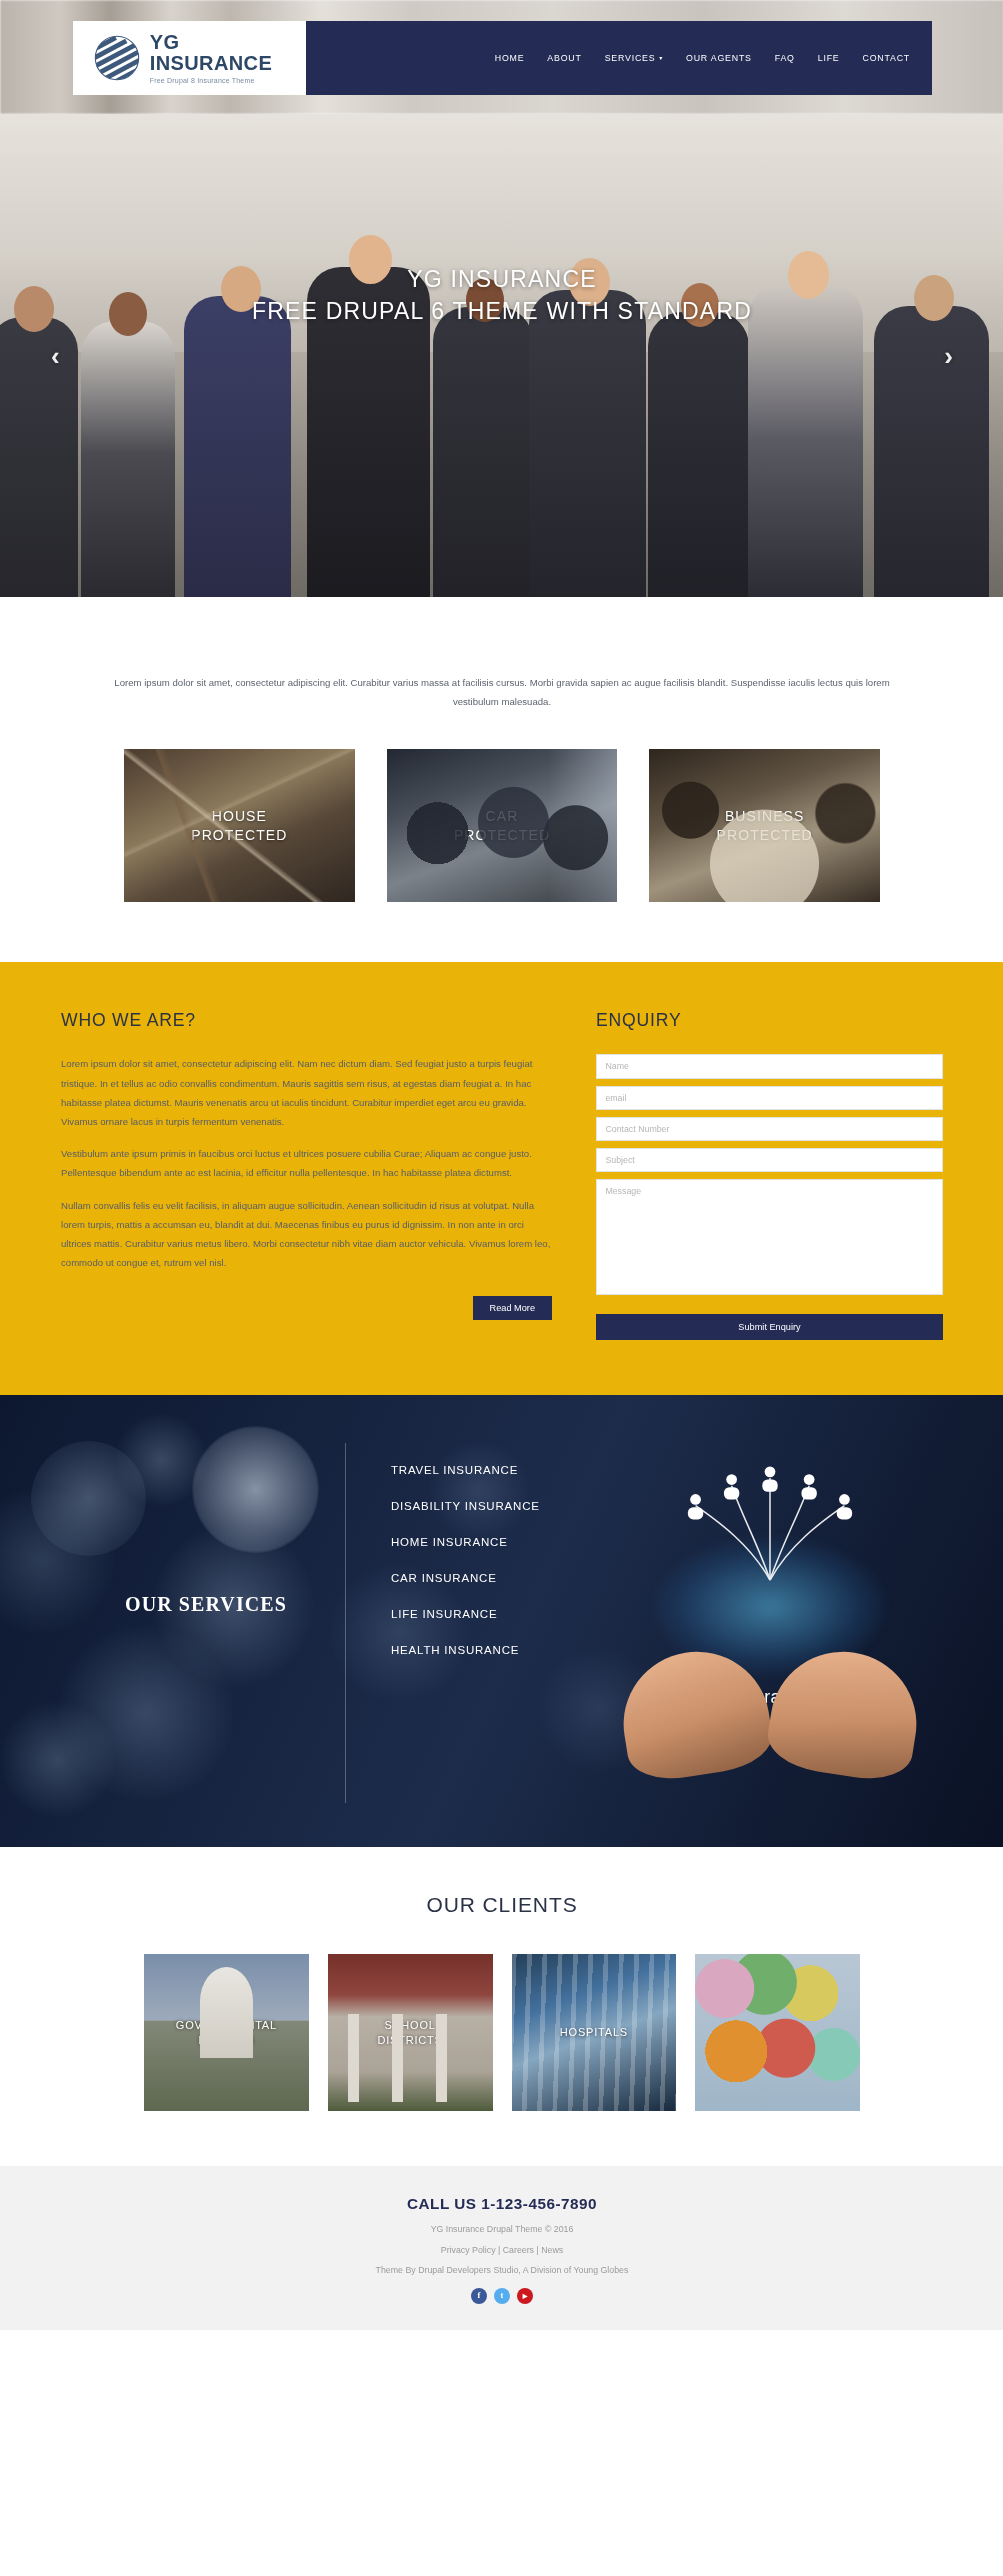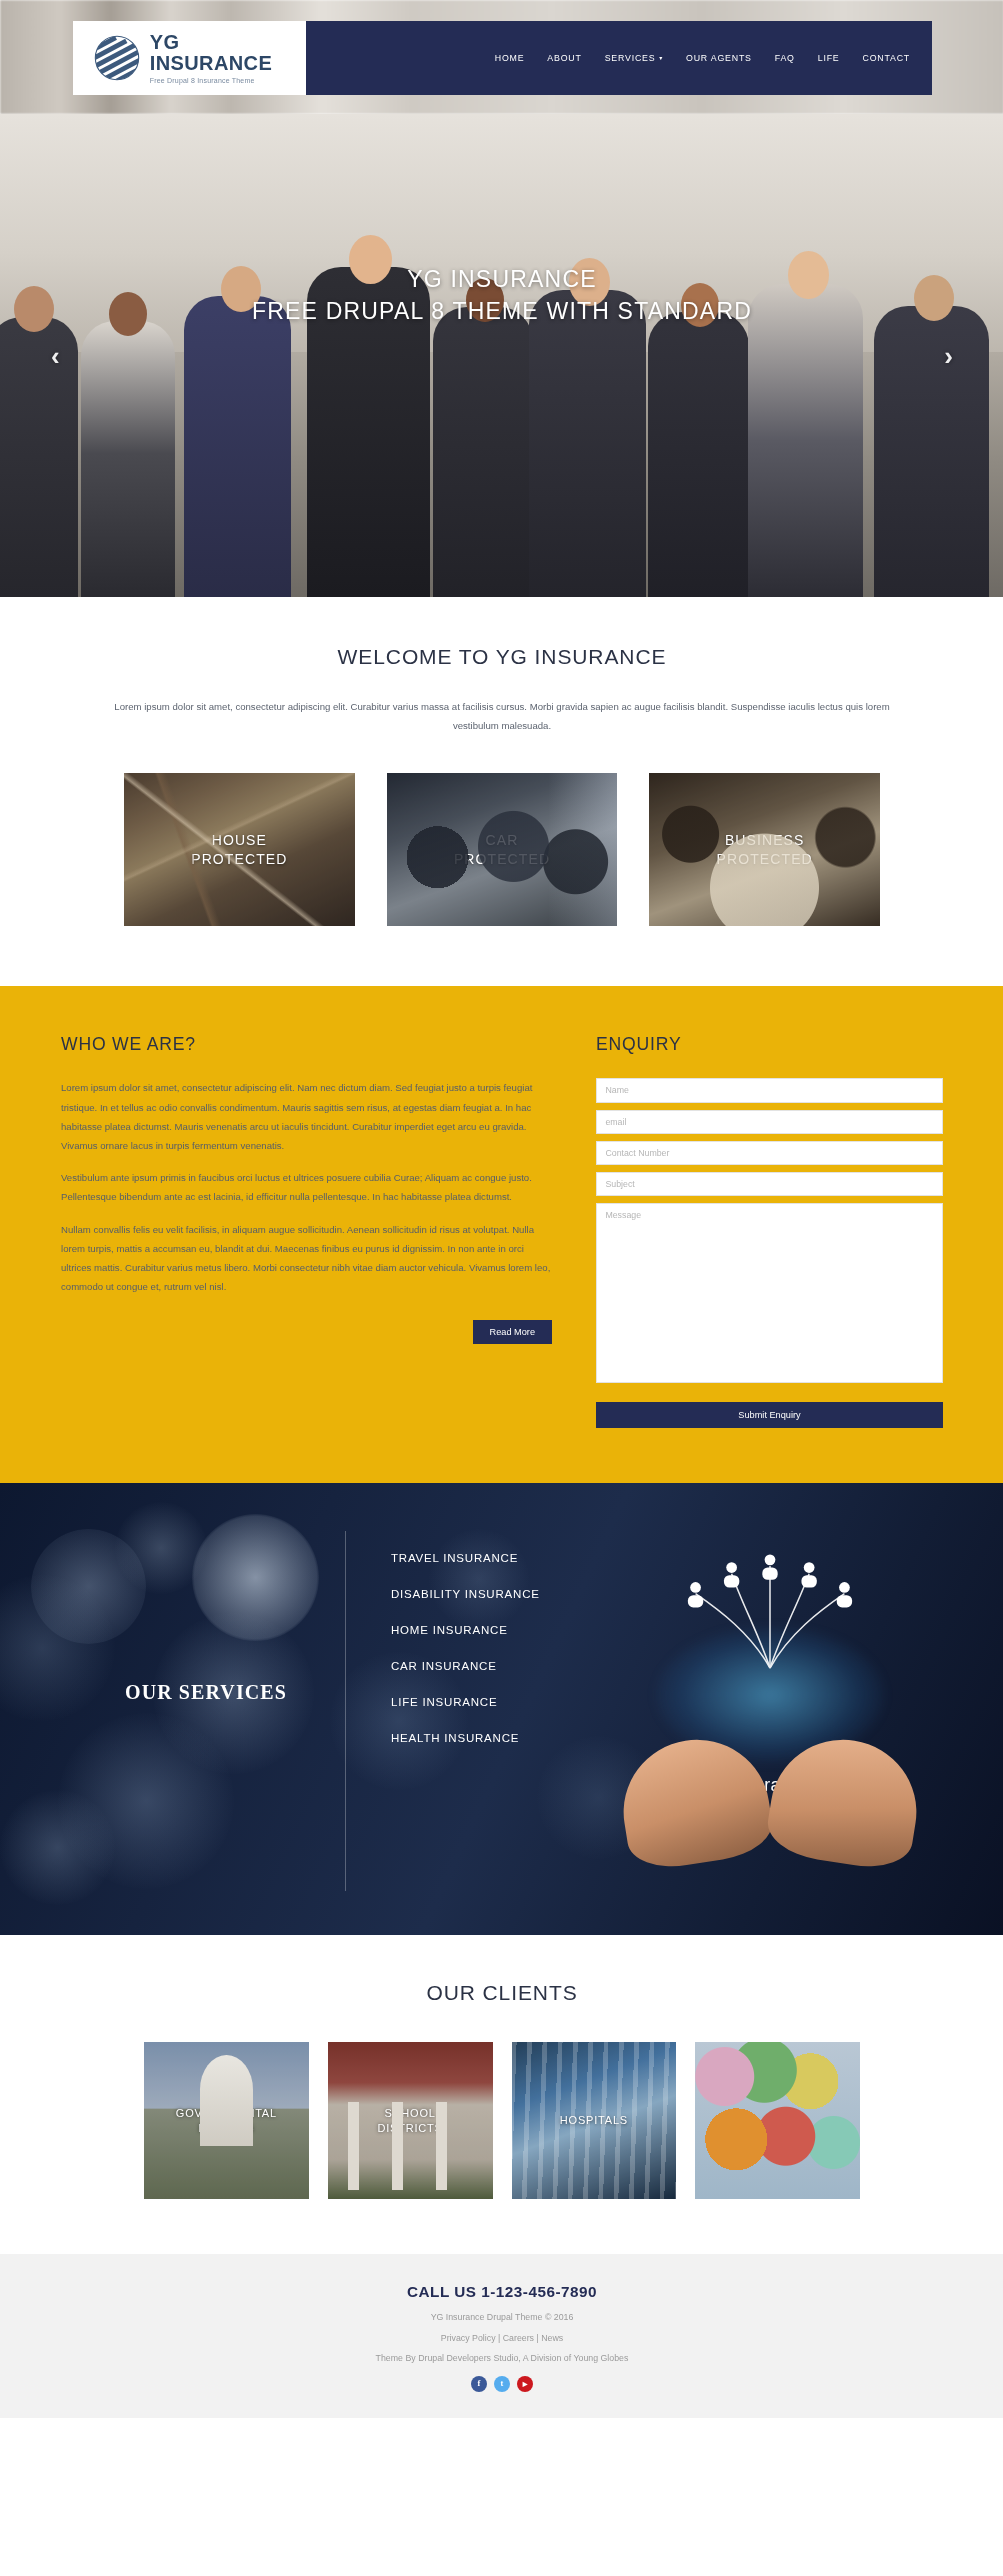--- a/index.html
+++ b/index.html
@@ -139,21 +139,21 @@
     background:#242c55; color:#fff; border:0; font-size:9.2px;
     padding:7px 17px; cursor:pointer; font-family:"Liberation Sans",sans-serif;
   }
   .readmore-row { display:flex; justify-content:flex-end; margin-top:24px; }
   .field {
     display:block; width:100%; background:#fff; border:0.8px solid #e3e3e3;
     padding:6.1px 8.4px; font-size:8.8px; color:#444; margin-bottom:7px;
     font-family:"Liberation Sans",sans-serif;
   }
   .field::placeholder { color:#b6b6b6; }
-  textarea.field { height:180px; resize:none; }
+  textarea.field { height:116px; resize:none; }
   .btn-submit {
     width:100%; background:#242c55; color:#fff; border:0; padding:8.4px 0;
     font-size:9.2px; cursor:pointer; margin-top:11.5px; font-family:"Liberation Sans",sans-serif;
   }
 
   
   .services {
     position:relative; height:452px; overflow:hidden;
     background:linear-gradient(115deg,#0d1830 0%,#16233f 28%,#1d2c4b 52%,#121d35 78%,#0a1124 100%);
   }
@@ -324,29 +324,28 @@
     <div class="head" style="left:569px;bottom:291px;width:41px;height:48px;background:#dcb08b;"></div>
     <div class="person" style="left:648px;width:101px;height:285px;background:linear-gradient(180deg,#33333c 0%,#202027 100%);"></div>
     <div class="head" style="left:681px;bottom:270px;width:38px;height:44px;background:#a8714d;"></div>
     <div class="person" style="left:748px;width:115px;height:313px;background:linear-gradient(180deg,#cfc9c2 0%,#5a5a63 50%,#2c2c34 100%);"></div>
     <div class="head" style="left:788px;bottom:298px;width:41px;height:48px;background:#e4bb95;"></div>
     <div class="person" style="left:874px;width:115px;height:291px;background:linear-gradient(180deg,#3b3b46 0%,#26262e 100%);"></div>
     <div class="head" style="left:914px;bottom:276px;width:40px;height:46px;background:#caa27d;"></div>
   </div>
   <div class="hero-caption">
     <div class="hero-l1">YG INSURANCE</div>
-    <div class="hero-l2">FREE DRUPAL 8 THEME WITH STANDARD</div>
+    <div class="hero-l2">FREE DRUPAL 6 THEME WITH STANDARD</div>
   </div>
   <div class="hero-arrow arrow-prev">‹</div>
   <div class="hero-arrow arrow-next">›</div>
 </section>
 
 <section class="welcome">
   <div class="container">
-    <h2 class="sec-title">WELCOME TO YG INSURANCE</h2>
     <p class="welcome-p">Lorem ipsum dolor sit amet, consectetur adipiscing elit. Curabitur varius massa at facilisis cursus. Morbi gravida sapien ac augue facilisis blandit. Suspendisse iaculis lectus quis lorem vestibulum malesuada.</p>
     <div class="cards3">
       <div class="card3 img-debris">
         <div class="overlay"></div>
         <div class="label">
           <div>HOUSE</div>
           <div>PROTECTED</div>
         </div>
       </div>
       <div class="card3 img-office">

